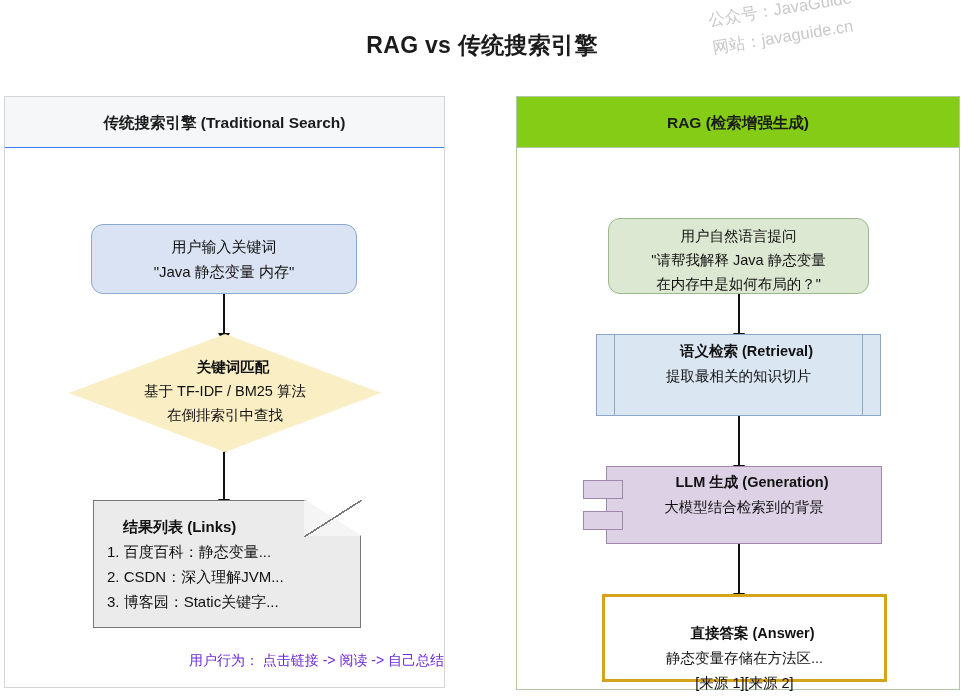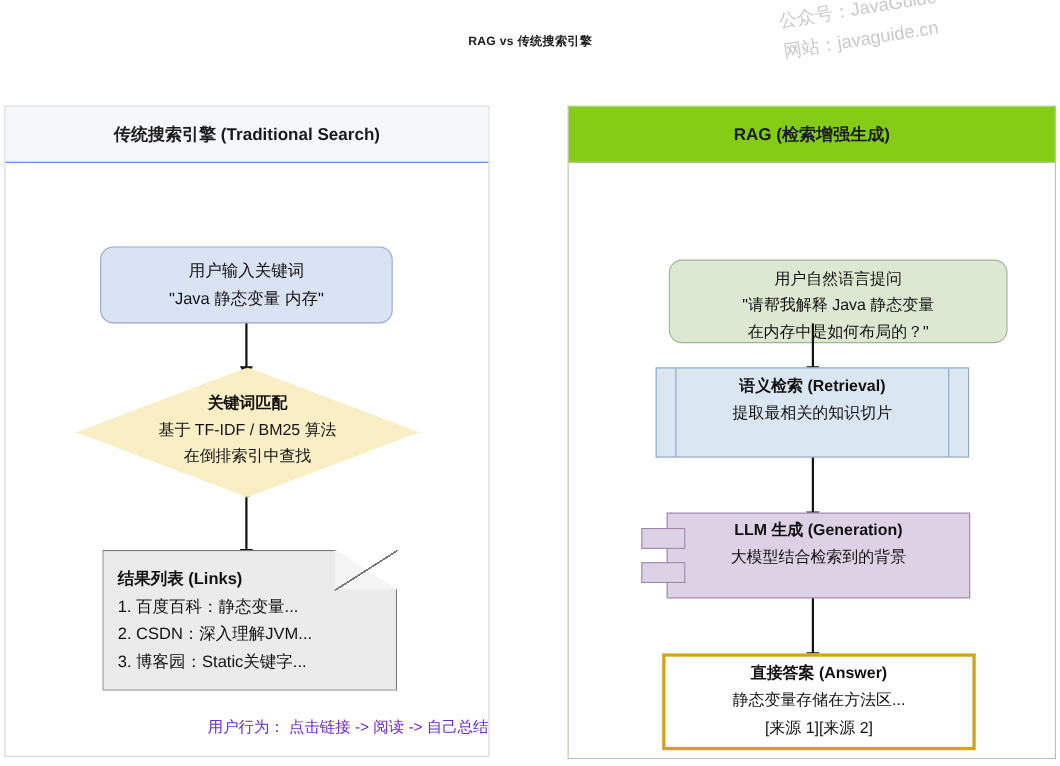--- a/index.html
+++ b/index.html
@@ -5,21 +5,21 @@
   html,body{margin:0;padding:0;}
   body{
     width:964px;height:696px;
     background:#ffffff;
     font-family:"Liberation Sans","DejaVu Sans",sans-serif;
     position:relative;overflow:hidden;
     -webkit-font-smoothing:antialiased;
   }
   #page-title{
     position:absolute;left:0;top:30px;width:964px;
-    text-align:center;font-size:11px;font-weight:bold;color:#1b1b1b;
+    text-align:center;font-size:23px;font-weight:bold;color:#1b1b1b;
     letter-spacing:.3px;
   }
   
   .wm-top{
     position:absolute;left:706px;top:6px;
     transform:rotate(-9deg);transform-origin:left top;
     color:#c9c9c9;font-size:16.5px;line-height:28px;white-space:nowrap;
   }
   .wm-bottom{
     position:absolute;left:617px;top:650px;
@@ -31,21 +31,21 @@
   #panel-right{left:516px;top:96px;width:444px;height:594px;border:1.5px solid #b2c7a4;}
   .panel-header{
     box-sizing:border-box;width:100%;height:51px;line-height:51px;
     text-align:center;font-size:15.5px;font-weight:bold;color:#1b1b1b;
   }
   #panel-left .panel-header{background:#f6f7f9;border-bottom:1px solid #3b82f6;}
   #panel-right .panel-header{background:#84cc16;border-bottom:1.5px solid #b2c7a4;}
   .panel-body{position:relative;width:100%;height:540px;}
 
   
-  .node-title{font-weight:bold;}
+  .node-title{font-weight:bold;margin-left:16px;}
   .node{position:absolute;box-sizing:border-box;text-align:center;color:#111;}
   .node .line{display:block;}
 
   
   #node-query{
     left:86px;top:76px;width:266px;height:70px;
     background:#dae3f3;border:1.4px solid #8ea9cf;border-radius:12px;
     font-size:15px;line-height:25px;padding-top:9px;
   }
   
@@ -82,21 +82,21 @@
   #node-results .note-text{
     position:relative;z-index:3;padding:14px 0 0 14px;font-size:15px;line-height:25px;
   }
   #footer-left{
     position:absolute;left:0;top:500px;width:100%;text-align:right;
     color:#6d28d9;font-size:14px;line-height:25px;
   }
 
   
   #node-question{
-    left:91px;top:88px;width:308px;height:76px;
+    left:91px;top:70px;width:261px;height:76px;
     background:#dde8d2;border:1.4px solid #9cb78a;border-radius:12px;
     font-size:14.5px;line-height:24px;padding-top:5px;
   }
   #node-retrieval{
     left:79px;top:186px;width:285px;height:82px;
     background:#dae6f2;border:1.3px solid #8ca6c3;
     font-size:14.5px;line-height:25px;padding-top:4px;
   }
   #node-retrieval .bar{
     position:absolute;top:0;bottom:0;width:1.3px;background:#8ca6c3;
@@ -110,21 +110,21 @@
   }
   #node-generation .tab{
     position:absolute;left:-24px;width:40px;height:19px;
     background:#ddd1e6;border:1.4px solid #9e88ae;box-sizing:border-box;
   }
   #node-generation .tab.t1{top:13px;}
   #node-generation .tab.t2{top:44px;}
   #node-answer{
     left:85px;top:446px;width:285px;height:88px;
     background:#ffffff;border:3px solid #d5a318;
-    font-size:14.5px;line-height:25px;padding-top:3px;
+    font-size:14.5px;line-height:25px;padding-top:24px;
   }
 
   
   .arrow{position:absolute;width:2px;background:#111;}
   .arrow .head{
     position:absolute;left:-5px;bottom:-9px;width:0;height:0;
     border-left:6px solid transparent;border-right:6px solid transparent;
     border-top:10px solid #111;
   }
 </style>

